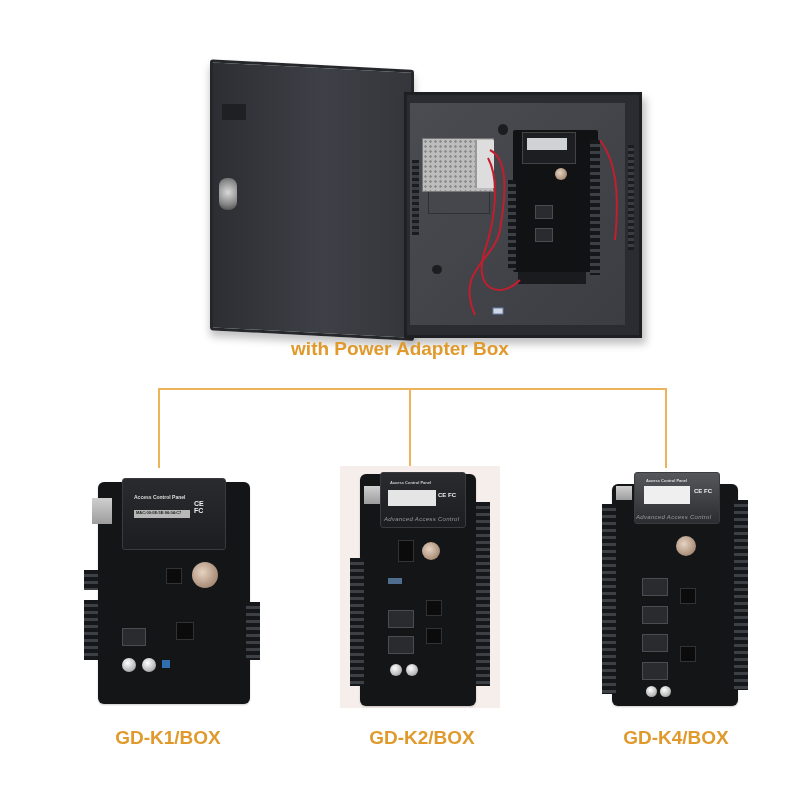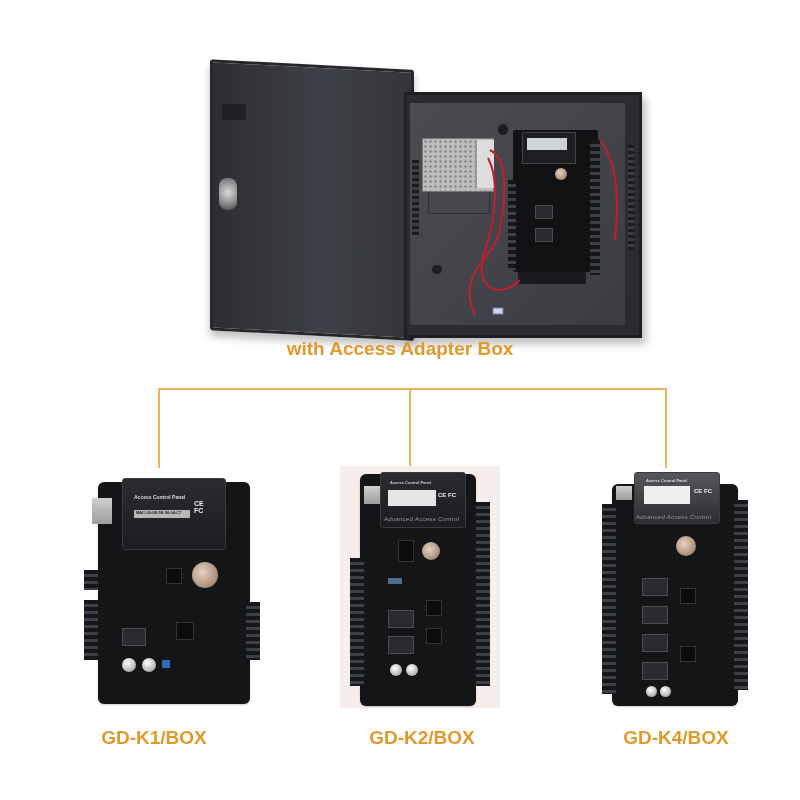--- a/index.html
+++ b/index.html
@@ -70,21 +70,21 @@
 <div class="abs relay" style="left:535px;top:228px;width:16px;height:12px;"></div>
 <div class="abs ctrl-base"></div>
 
 <svg class="abs" style="left:400px;top:100px;" width="250" height="230">
   <path class="wire" d="M90 50 C110 60,105 100,100 130 C95 160,55 170,75 215"></path>
   <path class="wire" d="M88 58 C100 80,95 120,85 150 C72 190,100 200,120 180"></path>
   <path class="wire" d="M200 40 C215 60,220 90,215 140"></path>
   <rect x="93" y="208" width="10" height="6" fill="#cfd6e4" stroke="#6b7ca6" stroke-width="1"></rect>
 </svg>
 
-<div class="abs caption box-caption">with Access Adapter Box</div>
+<div class="abs caption box-caption">with Power Adapter Box</div>
 
 <div class="abs line" style="left:158px;top:388px;width:509px;height:2px;"></div>
 <div class="abs line" style="left:158px;top:389px;width:2px;height:79px;"></div>
 <div class="abs line" style="left:409px;top:389px;width:2px;height:79px;"></div>
 <div class="abs line" style="left:665px;top:389px;width:2px;height:79px;"></div>
 
 <div class="abs" style="left:80px;top:470px;width:200px;height:240px;">
   <div class="abs pcb" style="left:18px;top:12px;width:152px;height:222px;"></div>
   <div class="abs rj45" style="left:12px;top:28px;width:20px;height:26px;"></div>
   <div class="abs pcb-cover" style="left:42px;top:8px;width:102px;height:70px;"></div>
@@ -99,21 +99,21 @@
   <div class="abs chip" style="left:86px;top:98px;width:14px;height:14px;"></div>
   <div class="abs chip" style="left:96px;top:152px;width:16px;height:16px;"></div>
   <div class="abs relay" style="left:42px;top:158px;width:22px;height:16px;"></div>
   <div class="abs cap" style="left:42px;top:188px;width:14px;height:14px;"></div>
   <div class="abs cap" style="left:62px;top:188px;width:14px;height:14px;"></div>
   <div class="abs" style="left:82px;top:190px;width:8px;height:8px;background:#2f6fb0;"></div>
   <div class="abs term-strip" style="left:4px;top:100px;width:14px;height:20px;"></div>
   <div class="abs term-strip" style="left:4px;top:130px;width:14px;height:60px;"></div>
   <div class="abs term-strip" style="left:166px;top:132px;width:14px;height:58px;"></div>
 </div>
-<div class="abs caption model" style="left:54px;">GD-K1/BOX</div>
+<div class="abs caption model" style="left:68px;">GD-K1/BOX</div>
 
 <div class="abs" style="left:330px;top:460px;width:180px;height:250px;">
   <div class="abs" style="left:10px;top:6px;width:160px;height:242px;background:#f6eeea;"></div>
   <div class="abs pcb" style="left:30px;top:14px;width:116px;height:232px;"></div>
   <div class="abs rj45" style="left:34px;top:26px;width:16px;height:18px;"></div>
   <div class="abs pcb-cover" style="left:50px;top:12px;width:84px;height:54px;"></div>
   <div class="abs pcb-plate" style="left:58px;top:30px;width:48px;height:16px;"></div>
   <div class="abs plate-text" style="left:60px;top:20px;color:#ccc;font-size:4px;">Access Control Panel</div>
   <div class="abs plate-text" style="left:108px;top:32px;color:#eee;font-size:6px;">CE FC</div>
   <div class="abs aac-text" style="left:54px;top:56px;font-size:6px;">Advanced Access Control</div>

